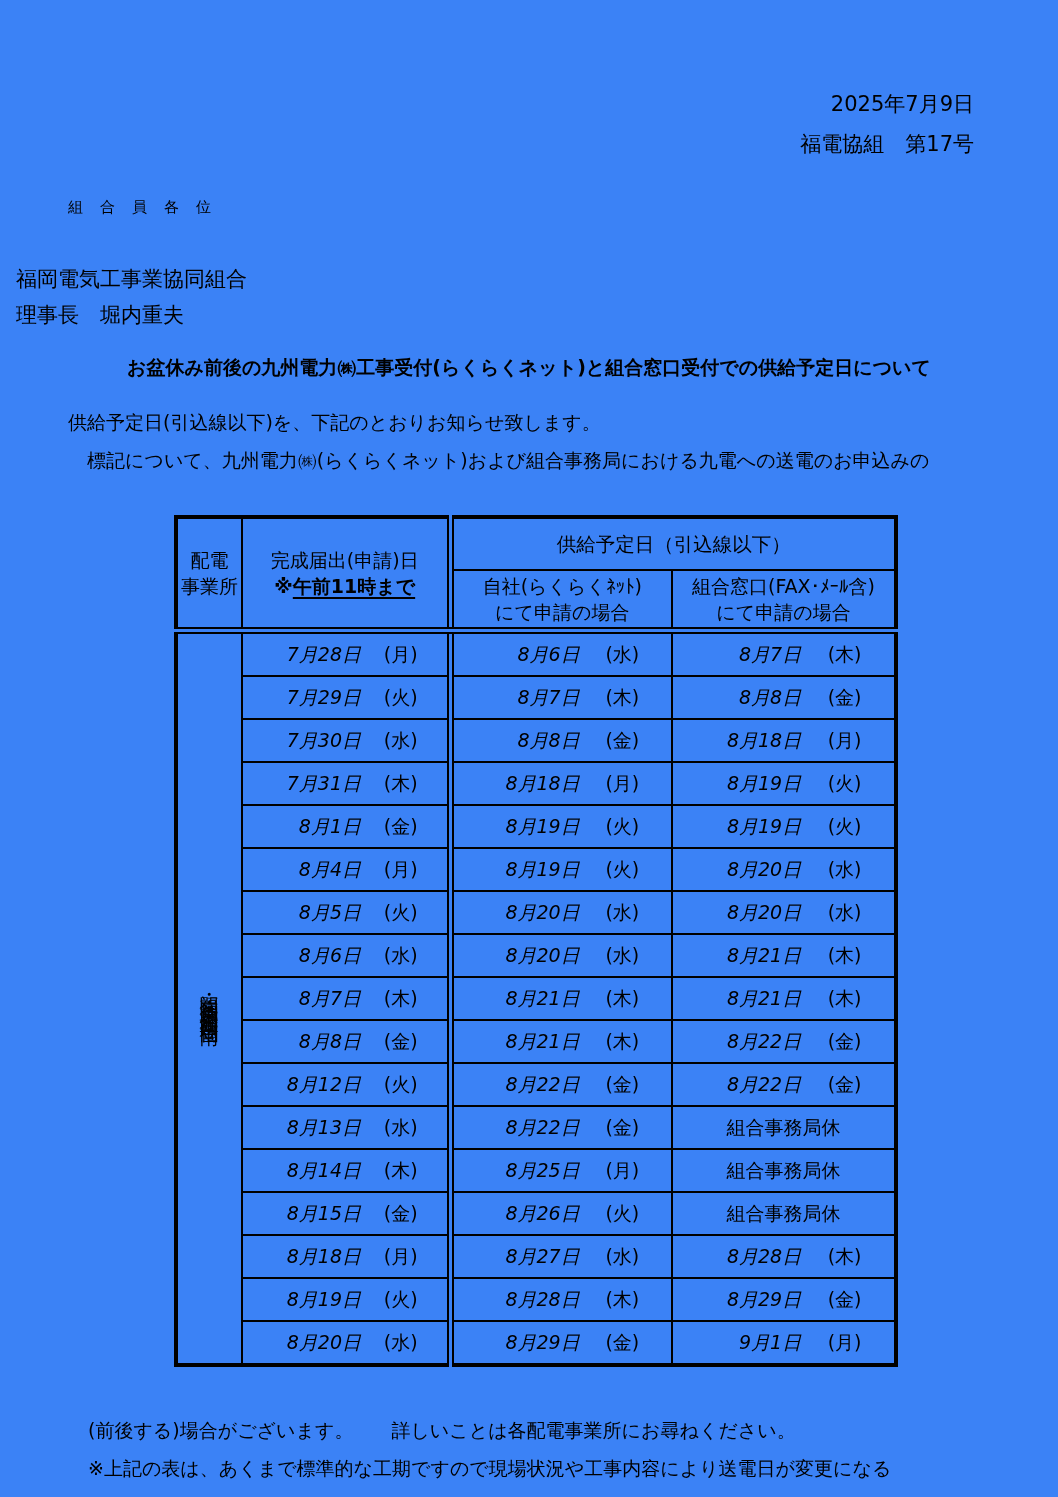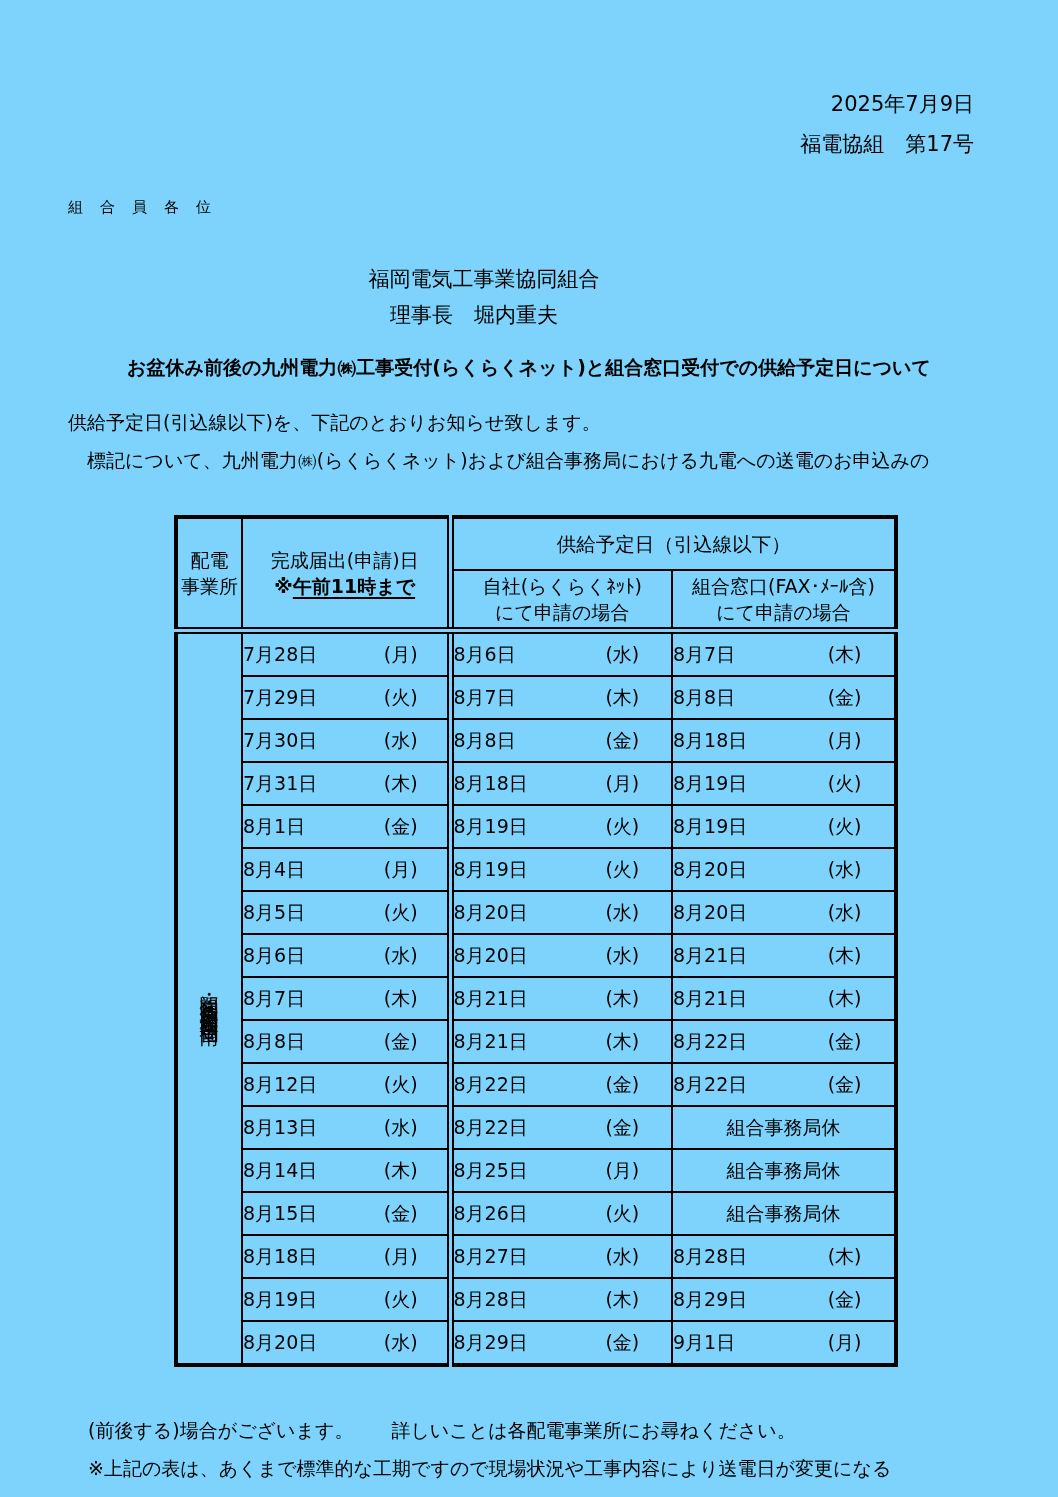--- a/index.html
+++ b/index.html
@@ -5,21 +5,21 @@
   html, body {
     margin: 0;
     padding: 0;
     background: #e8e8e8;
   }
   .page {
     position: relative;
     width: 1058px;
     height: 1497px;
     margin: 0 auto;
-    background: #7dd3fc;
+    background: #3b82f6;
     color: #000000;
     font-family: "DejaVu Sans", sans-serif;
     overflow: hidden;
   }
   
   .doc-date {
     margin-top: 90px;
     text-align: right;
     padding-right: 84px;
     font-size: 21px;
@@ -31,23 +31,24 @@
     font-size: 21px;
   }
   .recipient {
     margin: 40px 0 0 68px;
     font-size: 15px;
     letter-spacing: 4px;
     font-family: Liberation Mono, monospace;
   }
   .org-block {
     margin-top: 44px;
-    text-align: center;
+    text-align: left;
     font-size: 21px;
     line-height: 36px;
+    margin-left: 16px;
   }
   .org-name { padding-right: 90px; }
   .signer   { padding-right: 110px; }
 
   
   .doc-title {
     margin-top: 22px;
     text-align: center;
     font-size: 19px;
     font-weight: bold;
@@ -109,21 +110,22 @@
   }
   td.date-cell .cellrow {
     display: flex;
     align-items: center;
     height: 41px;
   }
   td.dbl-left { border-left: 7px double #000; }
   span.d {
     display: inline-block;
     width: 58%;
-    text-align: left;
+    text-align: right;
+    font-style: italic;
   }
   span.w {
     display: inline-block;
     flex: 1;
     text-align: center;
     padding-right: 6px;
   }
   td.closed-cell { text-align: center; vertical-align: middle; }
 
   

